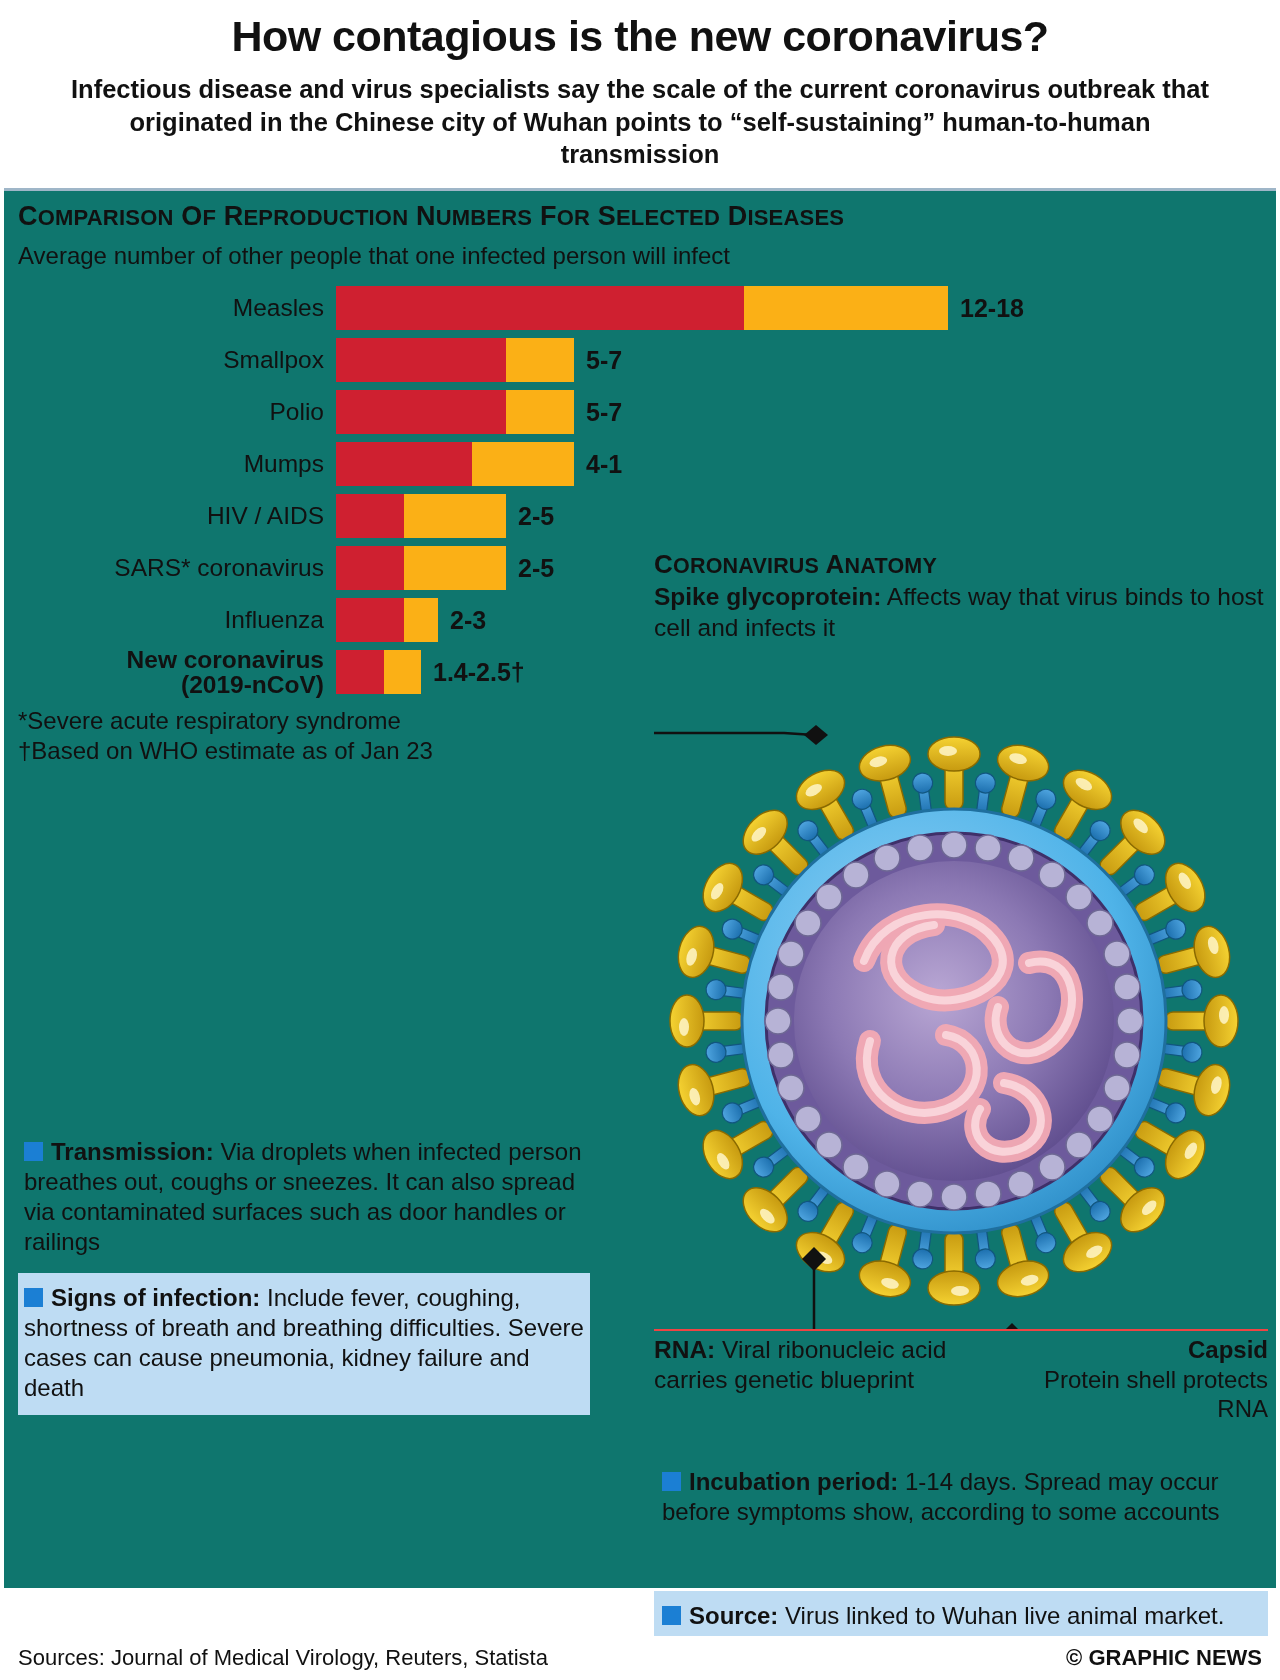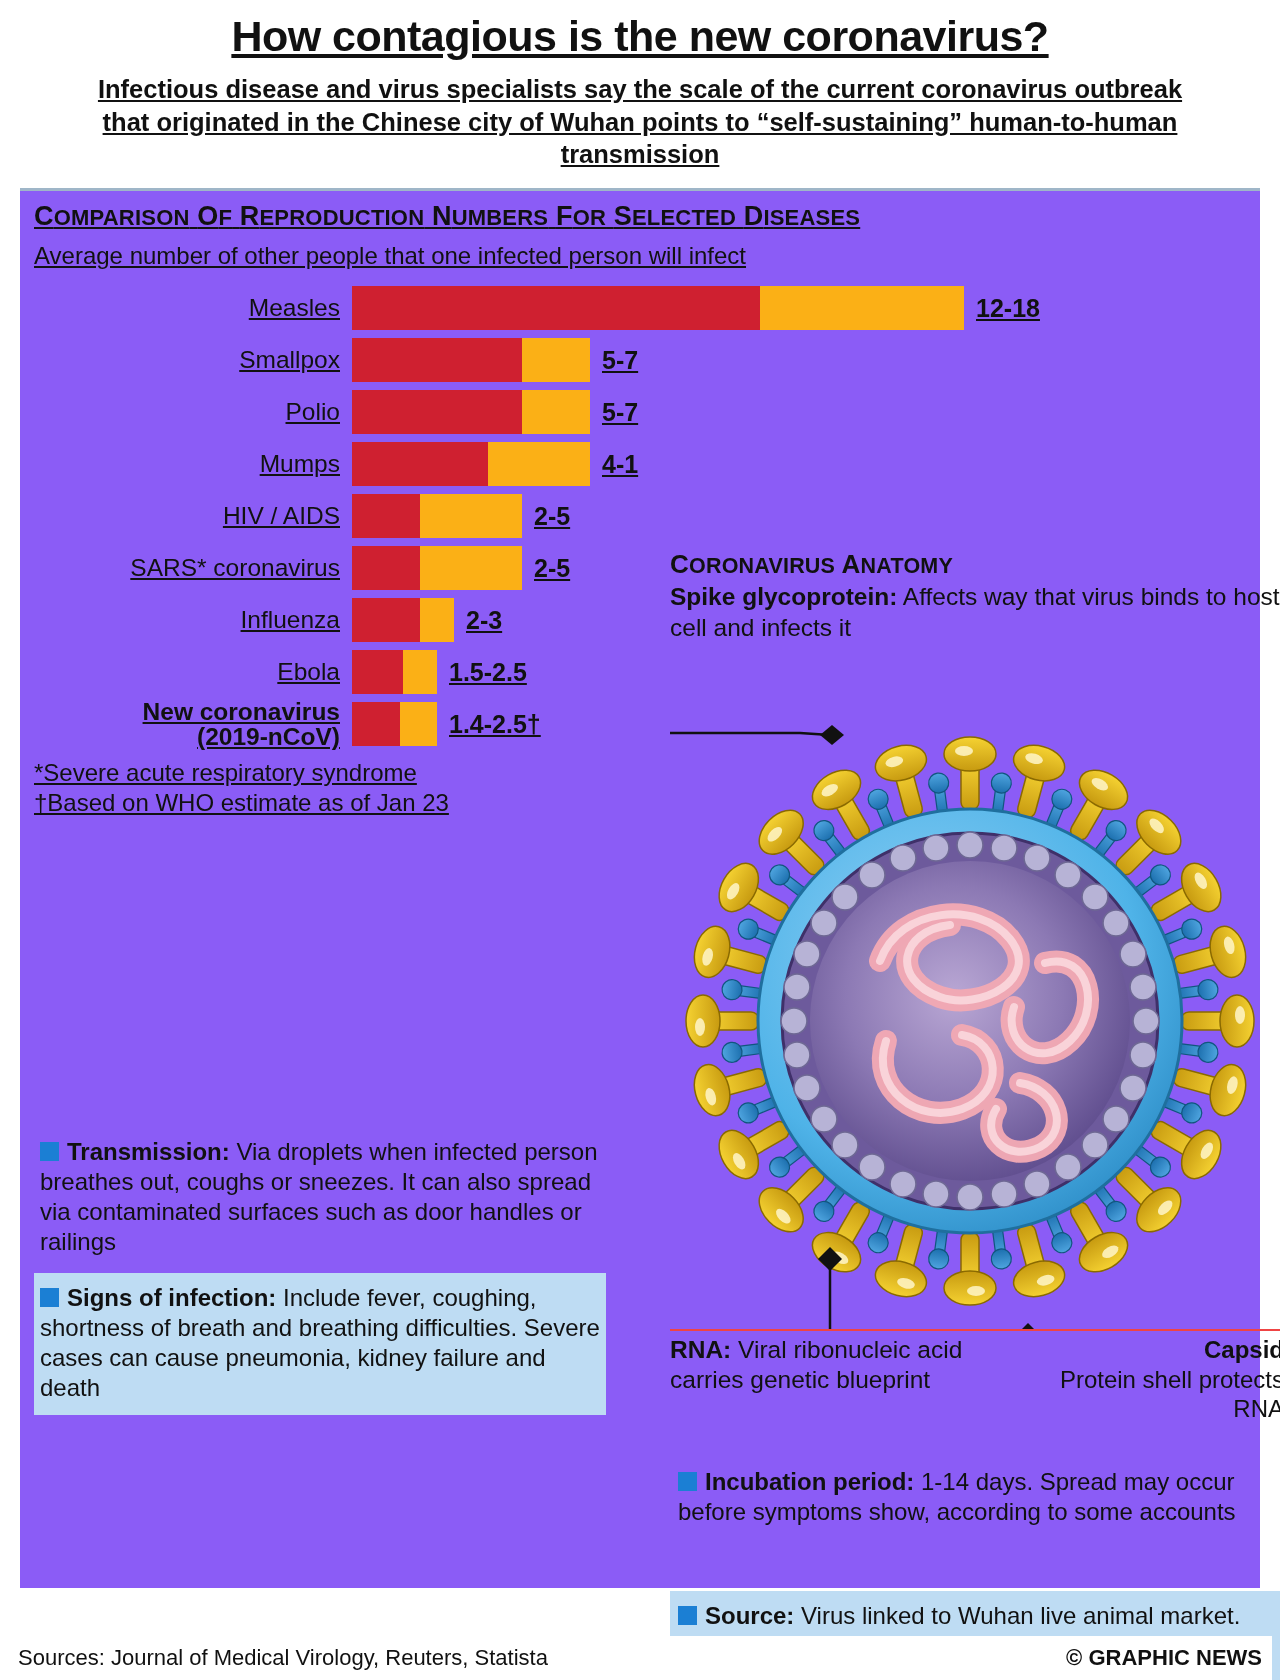--- a/index.html
+++ b/index.html
@@ -4,32 +4,32 @@
 <style>
   * { box-sizing: border-box; }
   html, body { margin:0; padding:0; }
   body {
     width:1280px; height:1680px;
     font-family:"Liberation Sans", sans-serif;
     background:#ffffff;
     color:#111111;
     overflow:hidden;
   }
-  .page { position:relative; width:1280px; height:1680px; padding:0 20px;text-decoration:underline; }
+  .page { position:relative; width:1280px; height:1680px; padding:0 4px; }
 
   
   .header { text-align:center; padding:14px 20px 6px; background:#ffffff; }
   .title { font-size:43px; font-weight:bold; letter-spacing:-0.5px; line-height:1.05; }
   .subtitle { font-size:25.5px; font-weight:bold; line-height:1.27; margin-top:14px; padding:0 46px; }
 
   
   .panel {
     position:relative;
     margin-top:12px;
-    background:#8b5cf6;
+    background:#0f766e;
     border-top:3px solid #9fb6c8;
     height:1400px;
     padding:10px 14px 0;
   }
   .sec-head { font-size:27px; font-weight:bold; letter-spacing:0.2px; }
   .sec-sub { font-size:24px; margin-top:10px; }
 
   
   .chart { margin-top:12px; position:relative; }
   .row { display:flex; align-items:center; height:52px; }
@@ -160,28 +160,20 @@
 
       <div class="row">
         <div class="lbl">Influenza</div>
         <div class="bars">
           <div class="bar-red" style="width:68px"></div>
           <div class="bar-yel" style="width:34px"></div>
         </div>
         <div class="val">2-3</div>
       </div>
 
-      <div class="row">
-        <div class="lbl">Ebola</div>
-        <div class="bars">
-          <div class="bar-red" style="width:51px"></div>
-          <div class="bar-yel" style="width:34px"></div>
-        </div>
-        <div class="val">1.5-2.5</div>
-      </div>
 
       <div class="row ncov">
         <div class="lbl">New coronavirus<br>(2019-nCoV)</div>
         <div class="bars">
           <div class="bar-red" style="width:48px"></div>
           <div class="bar-yel" style="width:37px"></div>
         </div>
         <div class="val">1.4-2.5†</div>
       </div>
     </div>

